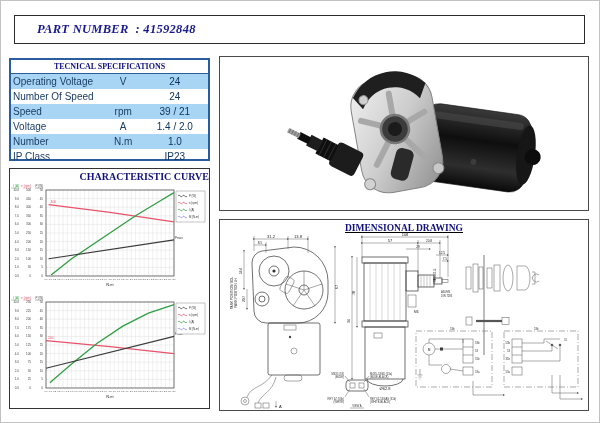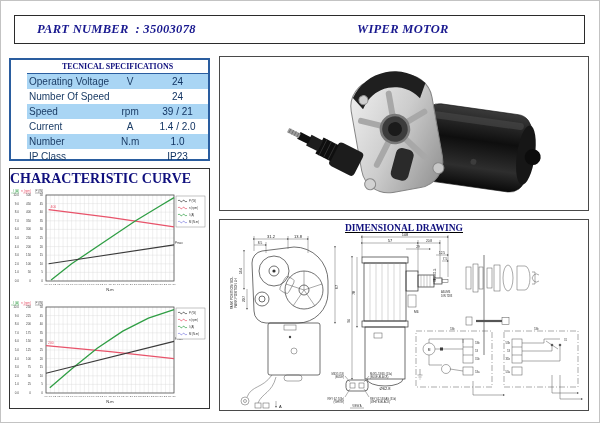--- a/index.html
+++ b/index.html
@@ -5,51 +5,50 @@
   html,body{margin:0;padding:0;background:#ededed;}
   .page{position:relative;width:600px;height:423px;background:#ffffff;border:1px solid #c3c3c3;
         box-sizing:border-box;font-family:"Liberation Sans",sans-serif;overflow:hidden;}
   .abs{position:absolute;box-sizing:border-box;background:#fff;}
   .header-box{left:13px;top:14px;width:571px;height:29px;border:1.6px solid #2b2b2b;
               display:flex;align-items:center;}
   .hdr-text{font-family:"Liberation Serif",serif;font-weight:bold;font-style:italic;
             color:#18188f;font-size:12.5px;letter-spacing:.3px;white-space:pre;}
   .part-number{margin-left:22px;}
   .product-title{position:absolute;left:342px;}
-  .spec{left:8px;top:57px;width:201px;height:103px;border:2px solid #2a5d9f;padding-left:16px;}
+  .spec{left:8px;top:57px;width:201px;height:103px;border:2px solid #2a5d9f;}
   .spec-title{height:13px;line-height:13px;text-align:center;font-family:"Liberation Serif",serif;
               font-weight:bold;color:#10107e;font-size:8px;border-bottom:1.2px solid #2a5d9f;}
   .spec-row{display:flex;height:15px;font-size:10px;color:#1c3d66;align-items:center;}
   .spec-rows .spec-row:nth-child(odd){background:#a9d5f4;}
   .sr-name{width:47%;padding-left:2px;}
   .sr-unit{width:19%;text-align:center;}
   .sr-val{width:34%;text-align:center;color:#123463;}
   .curve{left:8px;top:167px;width:201px;height:241px;border:1.6px solid #333;}
-  .curve-title{text-align:left;font-family:"Liberation Serif",serif;font-weight:bold;
-               color:#10107e;font-size:14px;margin-top:2px;}
+  .curve-title{text-align:right;font-family:"Liberation Serif",serif;font-weight:bold;
+               color:#10107e;font-size:10px;margin-top:2px;}
   .photo{left:218px;top:55px;width:370px;height:155px;border:1.6px solid #4a4a4a;}
   .draw{left:218px;top:218px;width:370px;height:192px;border:1.6px solid #4a4a4a;text-decoration:underline;}
   .draw-title{text-align:center;font-family:"Liberation Serif",serif;font-weight:bold;
               color:#10107e;font-size:9.5px;margin-top:3px;}
   svg{display:block;font-family:"Liberation Sans",sans-serif;}
   .dim{stroke:#555;stroke-width:.45;}
   .dtx{fill:#222;font-size:4px;}
   .dtx2{fill:#222;font-size:3.2px;}
   .dtx3{fill:#333;font-size:2.7px;}
   .ol{stroke:#333;stroke-width:.7;fill:none;}
   .ol2{stroke:#555;stroke-width:.5;fill:none;}
 </style>
 </head>
 <body>
 
 <div class="page">
 
   <div class="abs header-box">
-    <span class="hdr-text part-number">PART NUMBER  : 35003078</span>
-    <span class="hdr-text product-title">WIPER MOTOR</span>
+    <span class="hdr-text part-number">PART NUMBER  : 41592848</span>
   </div>
 
   <div class="abs spec">
     <div class="spec-title">TECNICAL SPECIFICATIONS</div>
     <div class="spec-rows">
       <div class="spec-row">
         <span class="sr-name">Operating Voltage</span>
         <span class="sr-unit">V</span>
         <span class="sr-val">24</span>
       </div>
@@ -57,21 +56,21 @@
         <span class="sr-name">Number Of Speed</span>
         <span class="sr-unit"></span>
         <span class="sr-val">24</span>
       </div>
       <div class="spec-row">
         <span class="sr-name">Speed</span>
         <span class="sr-unit">rpm</span>
         <span class="sr-val">39 / 21</span>
       </div>
       <div class="spec-row">
-        <span class="sr-name">Current</span>
+        <span class="sr-name">Voltage</span>
         <span class="sr-unit">A</span>
         <span class="sr-val">1.4 / 2.0</span>
       </div>
       <div class="spec-row">
         <span class="sr-name">Number</span>
         <span class="sr-unit">N.m</span>
         <span class="sr-val">1.0</span>
       </div>
       <div class="spec-row">
         <span class="sr-name">IP Class</span>

